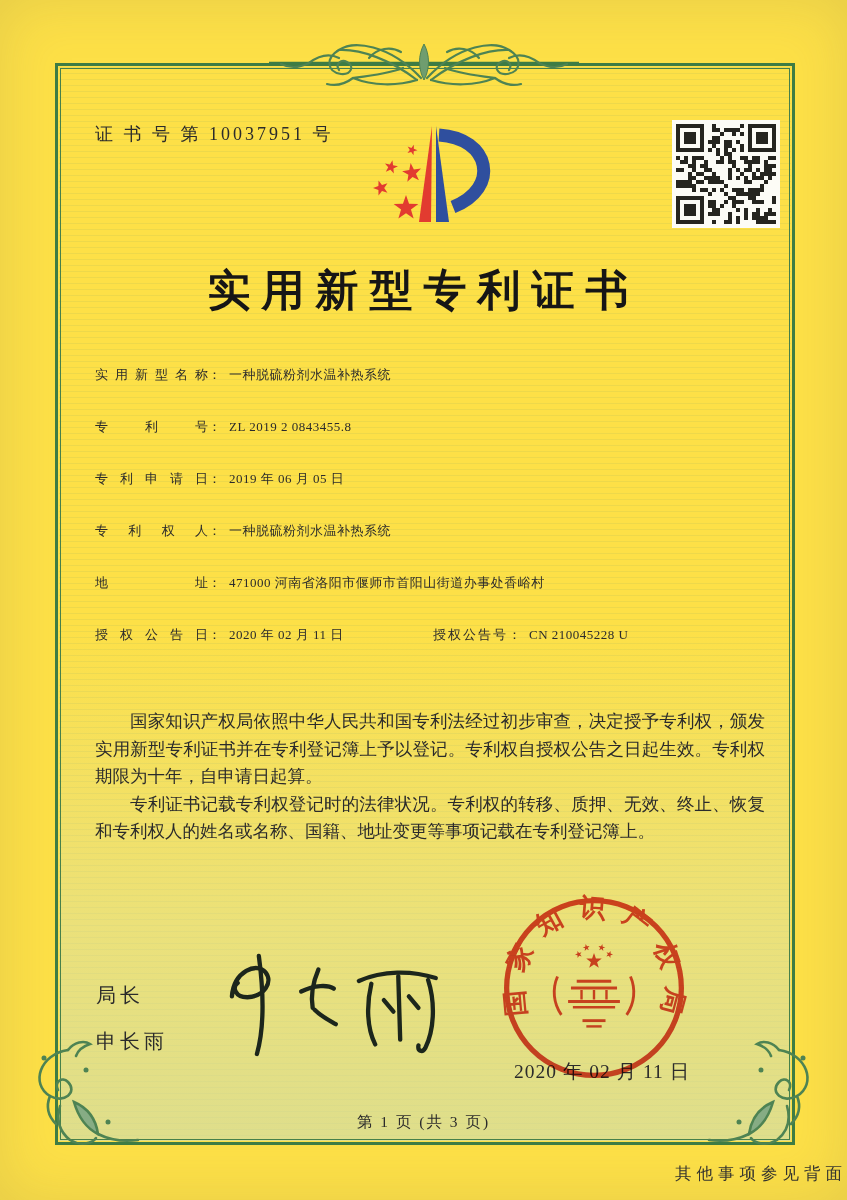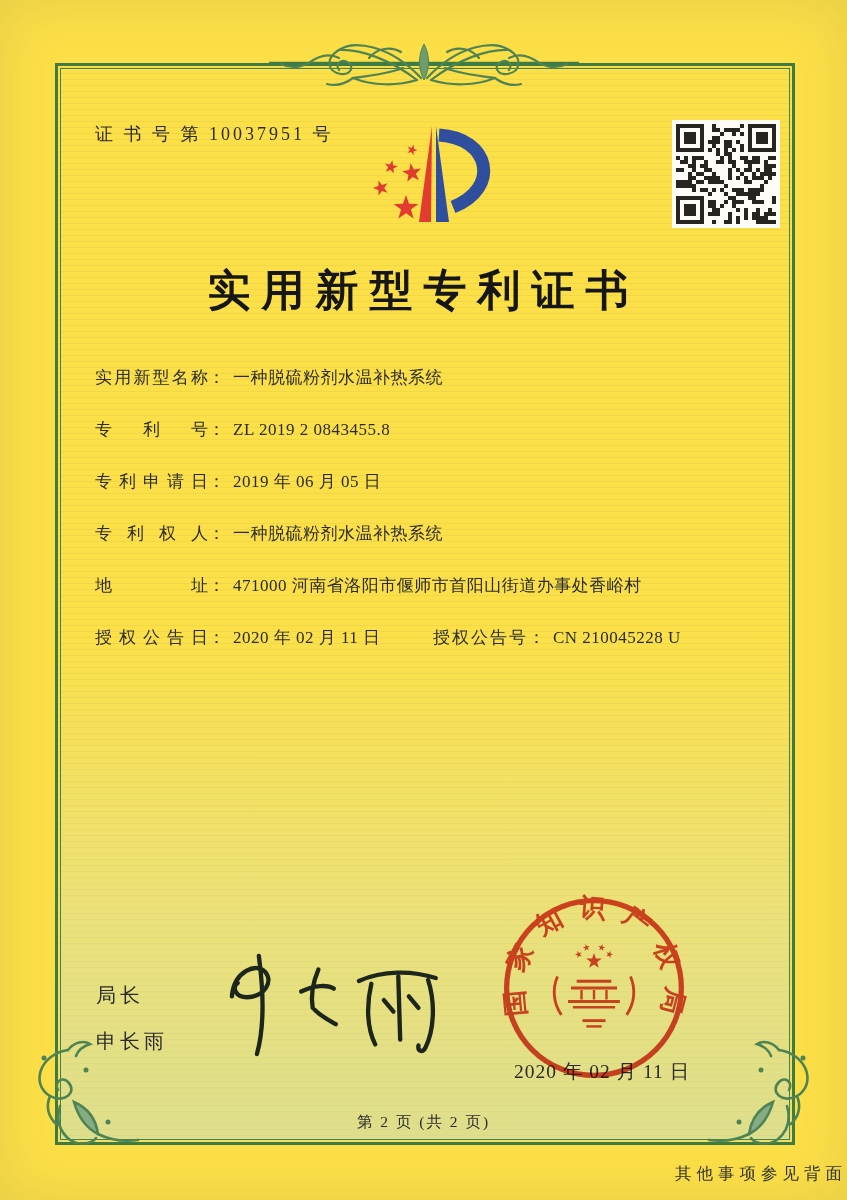--- a/index.html
+++ b/index.html
@@ -46,21 +46,21 @@
     font-size:18px;letter-spacing:3px;z-index:3;
   }
   .logo{position:absolute;left:348px;top:110px;width:170px;height:128px;z-index:3;}
   .qr{position:absolute;left:672px;top:120px;width:108px;height:108px;background:#fdfcf6;z-index:3;}
   .qr svg{width:100%;height:100%;shape-rendering:crispEdges;}
   .title{
     position:absolute;left:0;right:0;top:246px;margin:16px;
     text-align:center;font-size:43px;font-weight:bold;letter-spacing:11px;
     color:#161616;z-index:3;
   }
-  .fields{position:absolute;left:95px;top:366px;width:672px;z-index:3;font-size:17px;}
+  .fields{position:absolute;left:95px;top:366px;width:672px;z-index:3;font-size:13px;}
   .field-row{position:relative;margin-bottom:29px;height:23px;white-space:nowrap;}
   .flabel{
     display:inline-block;width:113px;
     text-align:justify;text-align-last:justify;
     vertical-align:baseline;
   }
   .colon{margin-right:8px;}
   .fvalue{letter-spacing:0.5px;}
   .pair2{position:absolute;left:338px;top:0;}
   .pair2 .flabel{width:auto;letter-spacing:2px;text-align-last:auto;}
@@ -360,20 +360,24 @@
       <span class="flabel">地址</span><span class="colon">：</span><span class="fvalue">471000 河南省洛阳市偃师市首阳山街道办事处香峪村</span>
     </div>
     <div class="field-row">
       <span class="flabel">授权公告日</span><span class="colon">：</span><span class="fvalue">2020 年 02 月 11 日</span>
       <span class="pair2">
         <span class="flabel">授权公告号</span><span class="colon">：</span><span class="fvalue">CN 210045228 U</span>
       </span>
     </div>
   </div>
 
+  <div class="paras">
+    <p>国家知识产权局依照中华人民共和国专利法经过初步审查，决定授予专利权，颁发实用新型专利证书并在专利登记簿上予以登记。专利权自授权公告之日起生效。专利权期限为十年，自申请日起算。</p>
+    <p>专利证书记载专利权登记时的法律状况。专利权的转移、质押、无效、终止、恢复和专利权人的姓名或名称、国籍、地址变更等事项记载在专利登记簿上。</p>
+  </div>
 
   <div class="dir-title">局长</div>
   <div class="dir-name">申长雨</div>
 
   <svg class="signature" viewBox="0 0 260 132">
     <g stroke="#1c261c" stroke-width="4.5" fill="none" stroke-linecap="round" stroke-linejoin="round">
       <path d="M28 58 C30 32 54 22 63 33 C71 43 62 58 44 59 C31 59 28 48 34 44"></path>
       <path d="M56 16 C60 46 63 86 54 118"></path>
       <path d="M118 30 C112 44 110 58 112 70"></path>
       <path d="M100 53 C114 46 128 46 134 50"></path>
@@ -411,16 +415,16 @@
           <path d="M-27 12 H27"></path>
           <path d="M-22 18 H22" stroke-width="2.5"></path>
           <path d="M-12 32 H12"></path>
           <path d="M-8 38 H8" stroke-width="2.5"></path>
         </g>
       </g>
     </svg>
   </div>
   <div class="seal-date">2020 年 02 月 11 日</div>
 
-  <div class="page-info">第 2 页 (共 2 页)</div>
+  <div class="page-info">第 1 页 (共 3 页)</div>
   <div class="back-note">其他事项参见背面</div>
 
 </div>
 
 </body></html>

